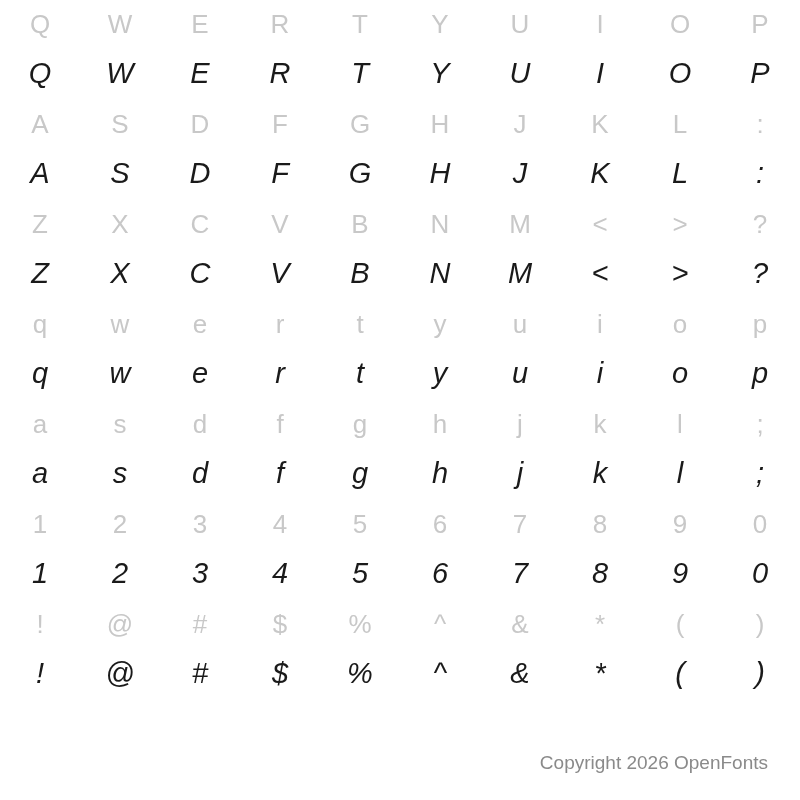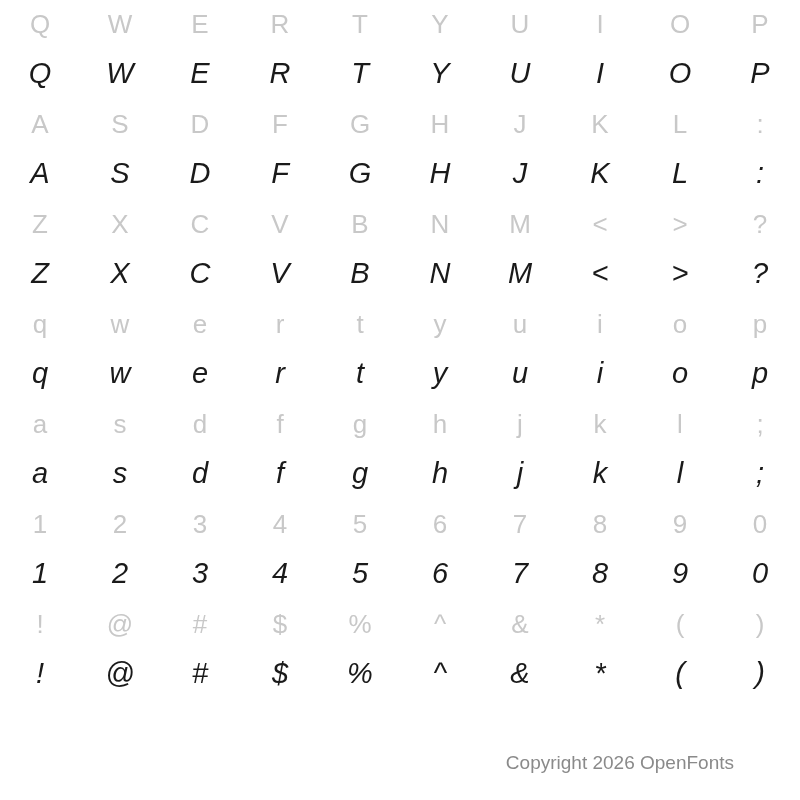--- a/index.html
+++ b/index.html
@@ -59,21 +59,21 @@
   }
   .group {
     margin-bottom: 0px;
   }
   .copyright {
     position: absolute;
     left: 0;
     top: 752px;
     width: 800px;
     text-align: right;
-    padding-right: 66px;
+    padding-right: 32px;
     box-sizing: border-box;
     color: #8a8a8a;
     font-size: 19px;
     font-style: normal;
     font-family: "Liberation Sans", sans-serif;
   }
 </style>
 </head>
 <body>
 

